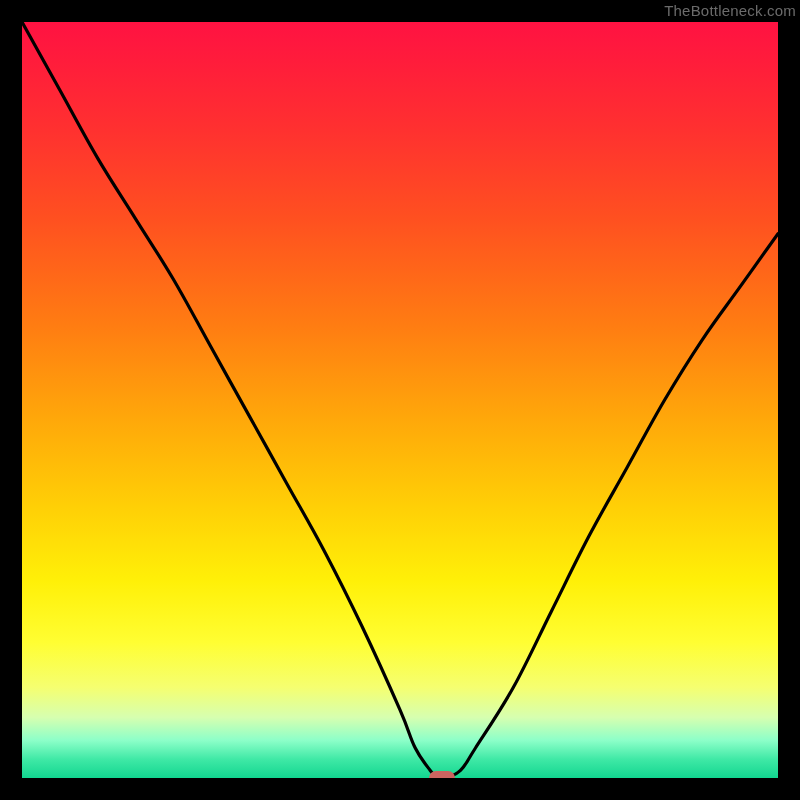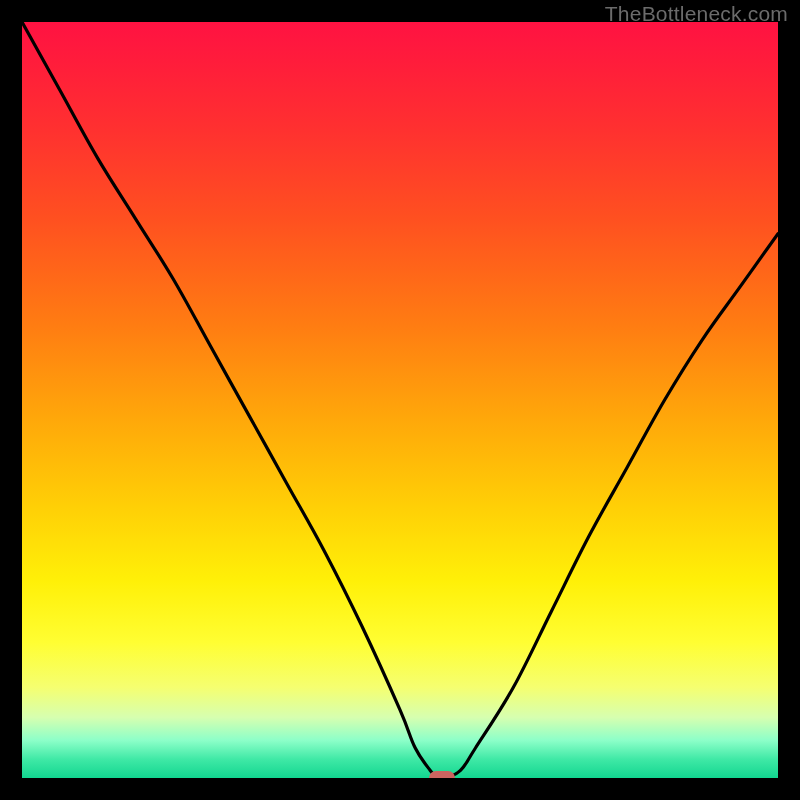--- a/index.html
+++ b/index.html
@@ -38,23 +38,23 @@
       #d6ffb0 92%,
       #8dffc9 95%,
       #40e9a6 97.5%,
       #12d690 100%
     );
     overflow: hidden;
   }
   .watermark {
     position: absolute;
     top: 2px;
-    right: 12px;
+    right: 4px;
     color: #6b6b6b;
-    font-size: 21px;
+    font-size: 15px;
     font-weight: 400;
     letter-spacing: 0.2px;
   }
   svg.curve {
     position: absolute;
     left: 0;
     top: 0;
     width: 756px;
     height: 756px;
     pointer-events: none;

